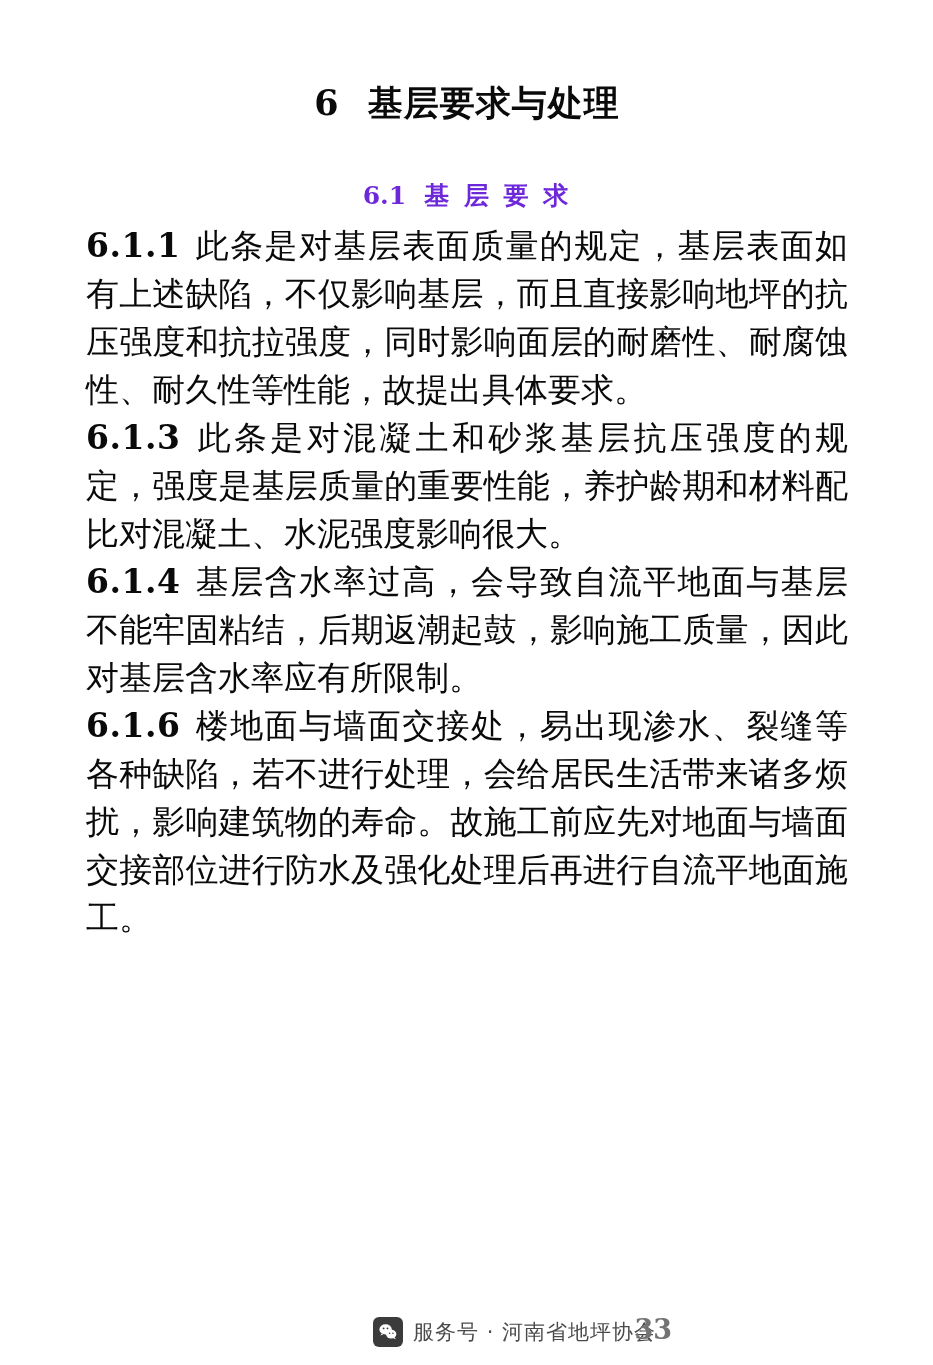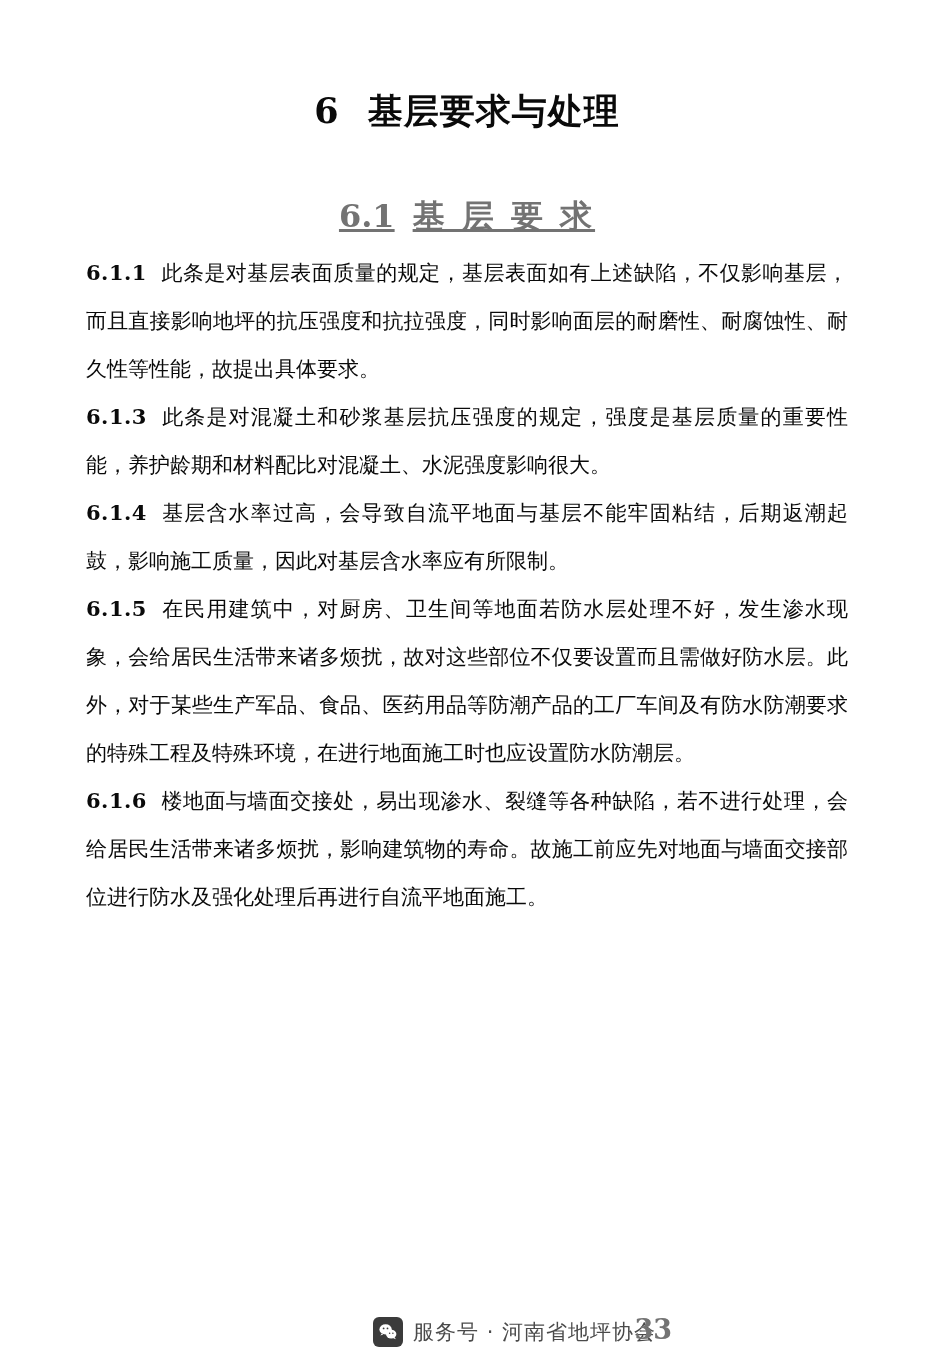--- a/index.html
+++ b/index.html
@@ -23,44 +23,43 @@
     position: absolute;
     left: 86px;
     top: 0;
     width: 762px;
   }
   .chapter-title {
     text-align: center;
     font-size: 35px;
     font-weight: bold;
     letter-spacing: 1px;
-    margin: 12px;
+    margin: 4px;
     padding-top: 76px;
     color: #0a0a0a;
   }
   .chapter-title .num {
     margin-right: 28px;
   }
   .section-title {
     text-align: center;
-    font-size: 32px;
+    font-size: 25px;
     font-weight: bold;
     margin: 0;
     padding-top: 48px;
     padding-bottom: 10px;
     letter-spacing: 3px;
-    color: #737373;
-    text-decoration: underline;
+    color: #6d28d9;
   }
   .section-title .sec-num {
     letter-spacing: 0px;
     margin-right: 18px;
   }
   p.para {
-    font-size: 21px;
+    font-size: 33px;
     line-height: 48px;
     margin: 0;
     text-align: justify;
     text-justify: inter-ideograph;
     color: #0a0a0a;
     font-weight: 500;
   }
   p.para .clause {
     font-weight: bold;
     margin-right: 14px;
@@ -127,23 +126,20 @@
     </p>
 
     <p class="para">
       <span class="clause">6.1.3</span><span>此条是对混凝土和砂浆基层抗压强度的规定，强度是基层质量的重要性能，养护龄期和材料配比对混凝土、水泥强度影响很大。</span>
     </p>
 
     <p class="para">
       <span class="clause">6.1.4</span><span>基层含水率过高，会导致自流平地面与基层不能牢固粘结，后期返潮起鼓，影响施工质量，因此对基层含水率应有所限制。</span>
     </p>
 
-    <p class="para">
-      <span class="clause">6.1.5</span><span>在民用建筑中，对厨房、卫生间等地面若防水层处理不好，发生渗水现象，会给居民生活带来诸多烦扰，故对这些部位不仅要设置而且需做好防水层。此外，对于某些生产军品、食品、医药用品等防潮产品的工厂车间及有防水防潮要求的特殊工程及特殊环境，在进行地面施工时也应设置防水防潮层。</span>
-    </p>
 
     <p class="para">
       <span class="clause">6.1.6</span><span>楼地面与墙面交接处，易出现渗水、裂缝等各种缺陷，若不进行处理，会给居民生活带来诸多烦扰，影响建筑物的寿命。故施工前应先对地面与墙面交接部位进行防水及强化处理后再进行自流平地面施工。</span>
     </p>
 
 
     <h2 class="section-title">
       
     </h2>
 

